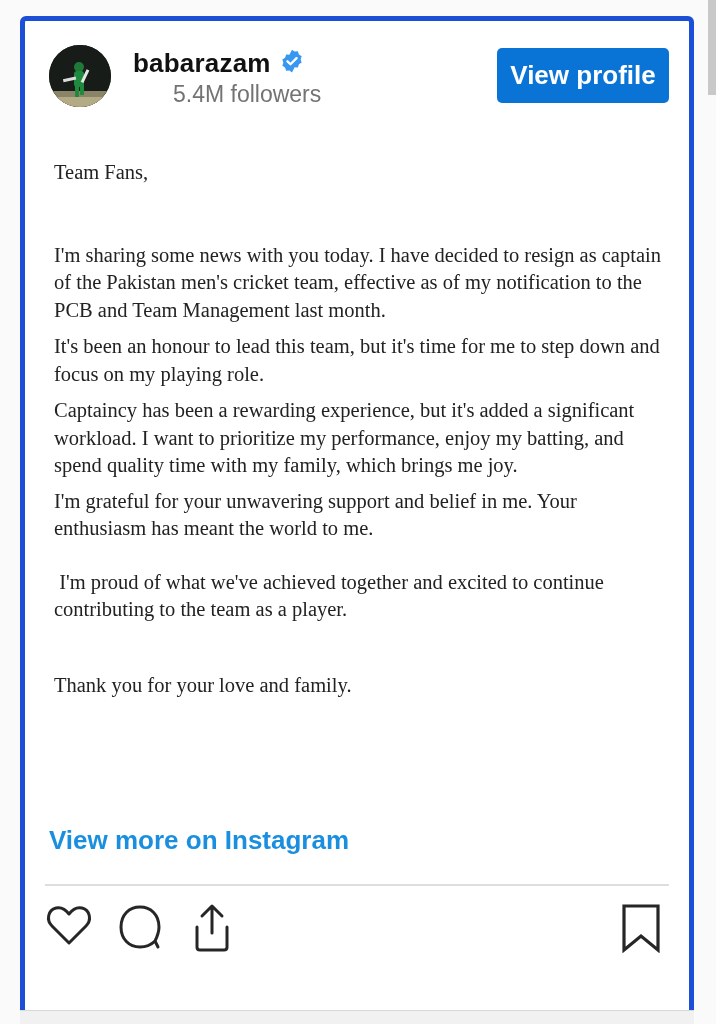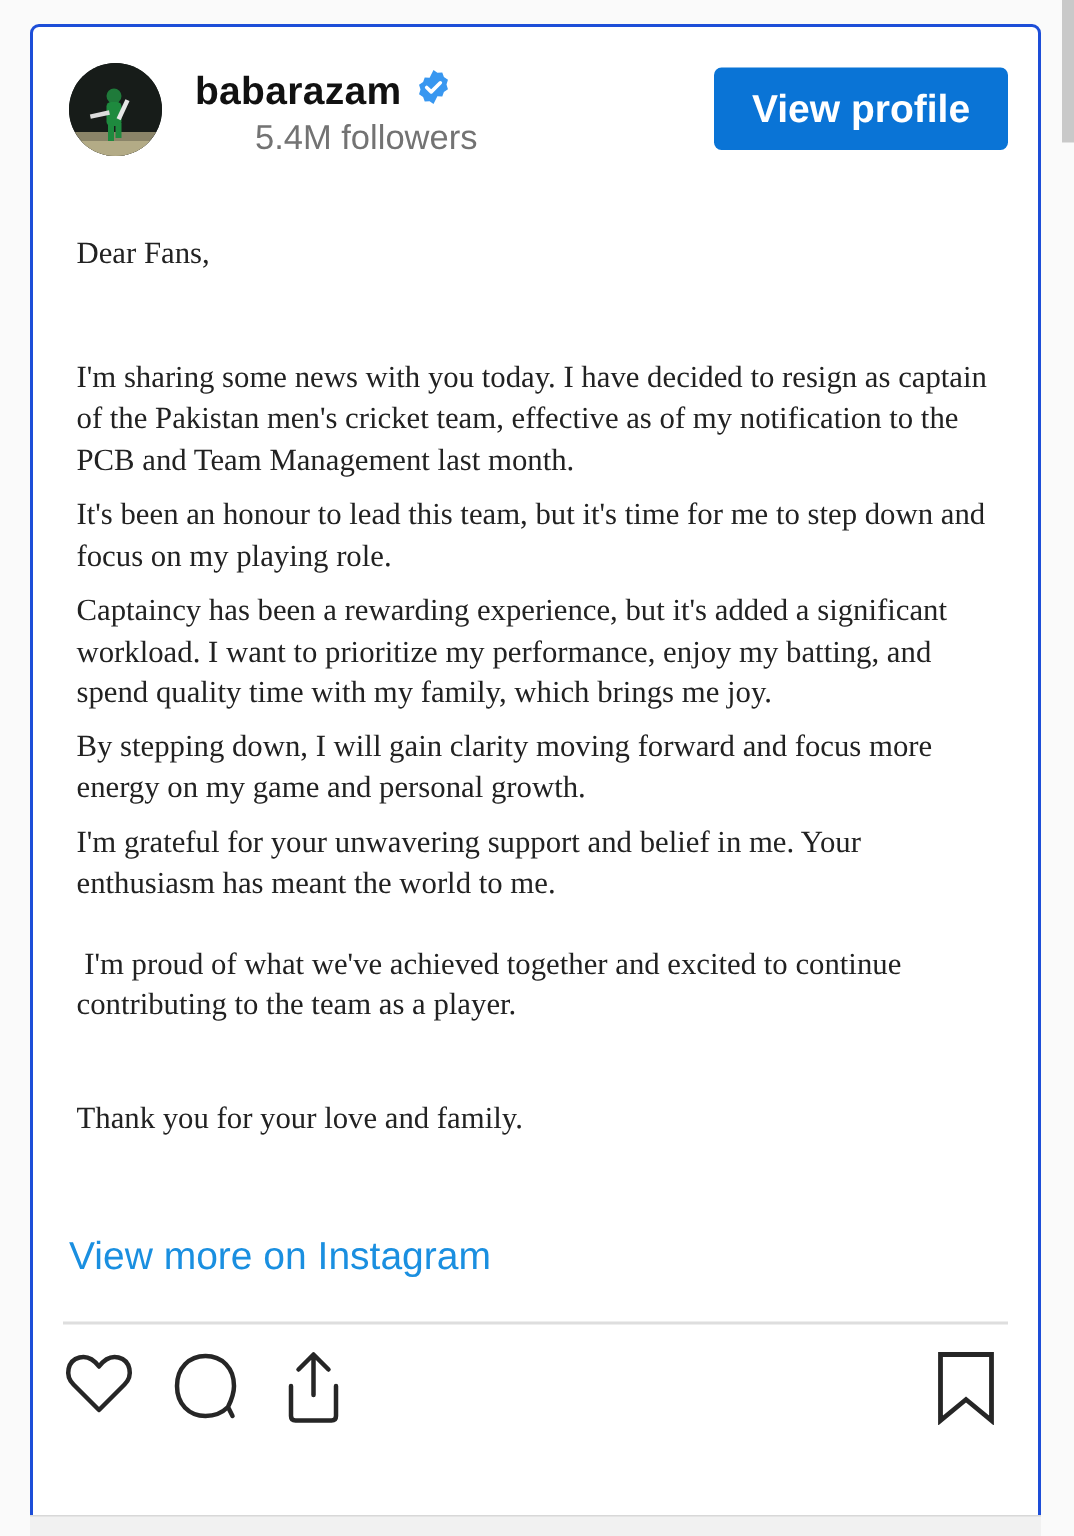--- a/index.html
+++ b/index.html
@@ -1,27 +1,27 @@
 <!DOCTYPE html>
 <html><head>
 <meta charset="utf-8">
 <style>
   html, body { margin:0; padding:0; }
   body { width:716px; height:1024px; background:#fafafa; position:relative; overflow:hidden; font-family:"Liberation Sans", sans-serif; }
-  .card { position:absolute; left:20px; top:16px; width:674px; height:1000px; background:#fff; border:2px solid #1d4ed8; border-radius:6px; box-sizing:border-box; }
+  .card { position:absolute; left:20px; top:16px; width:674px; height:1000px; background:#fff; border:5px solid #1d4ed8; border-radius:6px; box-sizing:border-box; }
   .header { position:absolute; left:24px; top:24px; right:20px; height:64px; }
   .avatar { position:absolute; left:0; top:0; width:62px; height:62px; border-radius:50%; overflow:hidden; background:#1a1f1c; }
   .user { position:absolute; left:84px; top:0; }
   .username-row { display:flex; align-items:center; gap:8px; height:36px; }
   .username { font-size:26px; font-weight:bold; color:#111; letter-spacing:0.2px; }
   .followers { font-size:23px; color:#737373; margin-top:0px;margin-left:40px; }
-  .view-profile { position:absolute; right:0; top:3px; width:196px; height:55px; background:#0a74d6; color:#fff; border:none; border-radius:5px; font-family:"Liberation Sans", sans-serif; font-size:26px; font-weight:bold; cursor:pointer; }
+  .view-profile { position:absolute; right:0; top:3px; width:172px; height:55px; background:#0a74d6; color:#fff; border:none; border-radius:5px; font-family:"Liberation Sans", sans-serif; font-size:26px; font-weight:bold; cursor:pointer; }
   .letter { position:absolute; left:29px; top:138px; width:620px; font-family:"Liberation Serif", serif; font-size:20.5px; line-height:27.5px; color:#222; }
   .letter p { margin:0; }
-  .view-more { position:absolute; left:24px; top:804px; font-size:26px; font-weight:normal; color:#1a8fe0; text-decoration:none; }
+  .view-more { position:absolute; left:24px; top:804px; font-size:26px; font-weight:bold; color:#1a8fe0; text-decoration:none; }
   .divider { position:absolute; left:20px; right:20px; top:863px; height:2px; background:#dedede; }
   .actions { position:absolute; left:20px; right:20px; top:882px; height:52px; }
   .icon { position:absolute; top:0; }
   .likes { position:absolute; left:20px; top:945px; font-size:26px; font-weight:bold; color:#111; }
   .next-card { position:absolute; left:20px; top:1010px; width:674px; height:40px; background:#f1f1f1; border-top:1px solid #d8d8d8; }
   .scrollbar { position:absolute; right:0; top:0; width:8px; height:95px; background:#c9c9c9; }
 </style>
 </head>
 <body>
 
@@ -49,25 +49,24 @@
             <path fill="none" stroke="#fff" stroke-width="2.2" stroke-linecap="round" stroke-linejoin="round" d="M7.8 12.3l2.8 2.7 5.6-5.6"></path>
           </svg>
         </span>
       </div>
       <div class="followers">5.4M followers</div>
     </div>
     <button class="view-profile">View profile</button>
   </div>
 
   <div class="letter">
-    <p style="margin-bottom:55px;">Dear Fans,</p>
+    <p style="margin-bottom:55px;">Team Fans,</p>
     <p style="margin-bottom:9px;">I'm sharing some news with you today. I have decided to resign as captain of the Pakistan men's cricket team, effective as of my notification to the PCB and Team Management last month.</p>
     <p style="margin-bottom:9px;">It's been an honour to lead this team, but it's time for me to step down and focus on my playing role.</p>
     <p style="margin-bottom:8px;">Captaincy has been a rewarding experience, but it's added a significant workload. I want to prioritize my performance, enjoy my batting, and spend quality time with my family, which brings me joy.</p>
-    <p style="margin-bottom:9px;">By stepping down, I will gain clarity moving forward and focus more energy on my game and personal growth.</p>
     <p style="margin-bottom:26px;">I'm grateful for your unwavering support and belief in me. Your enthusiasm has meant the world to me.</p>
     <p style="margin-bottom:48px; white-space:pre-wrap;"> I'm proud of what we've achieved together and excited to continue contributing to the team as a player.</p>
     <p>Thank you for your love and family.</p>
   </div>
 
   <a class="view-more">View more on Instagram</a>
 
   <div class="divider"></div>
 
   <div class="actions">

